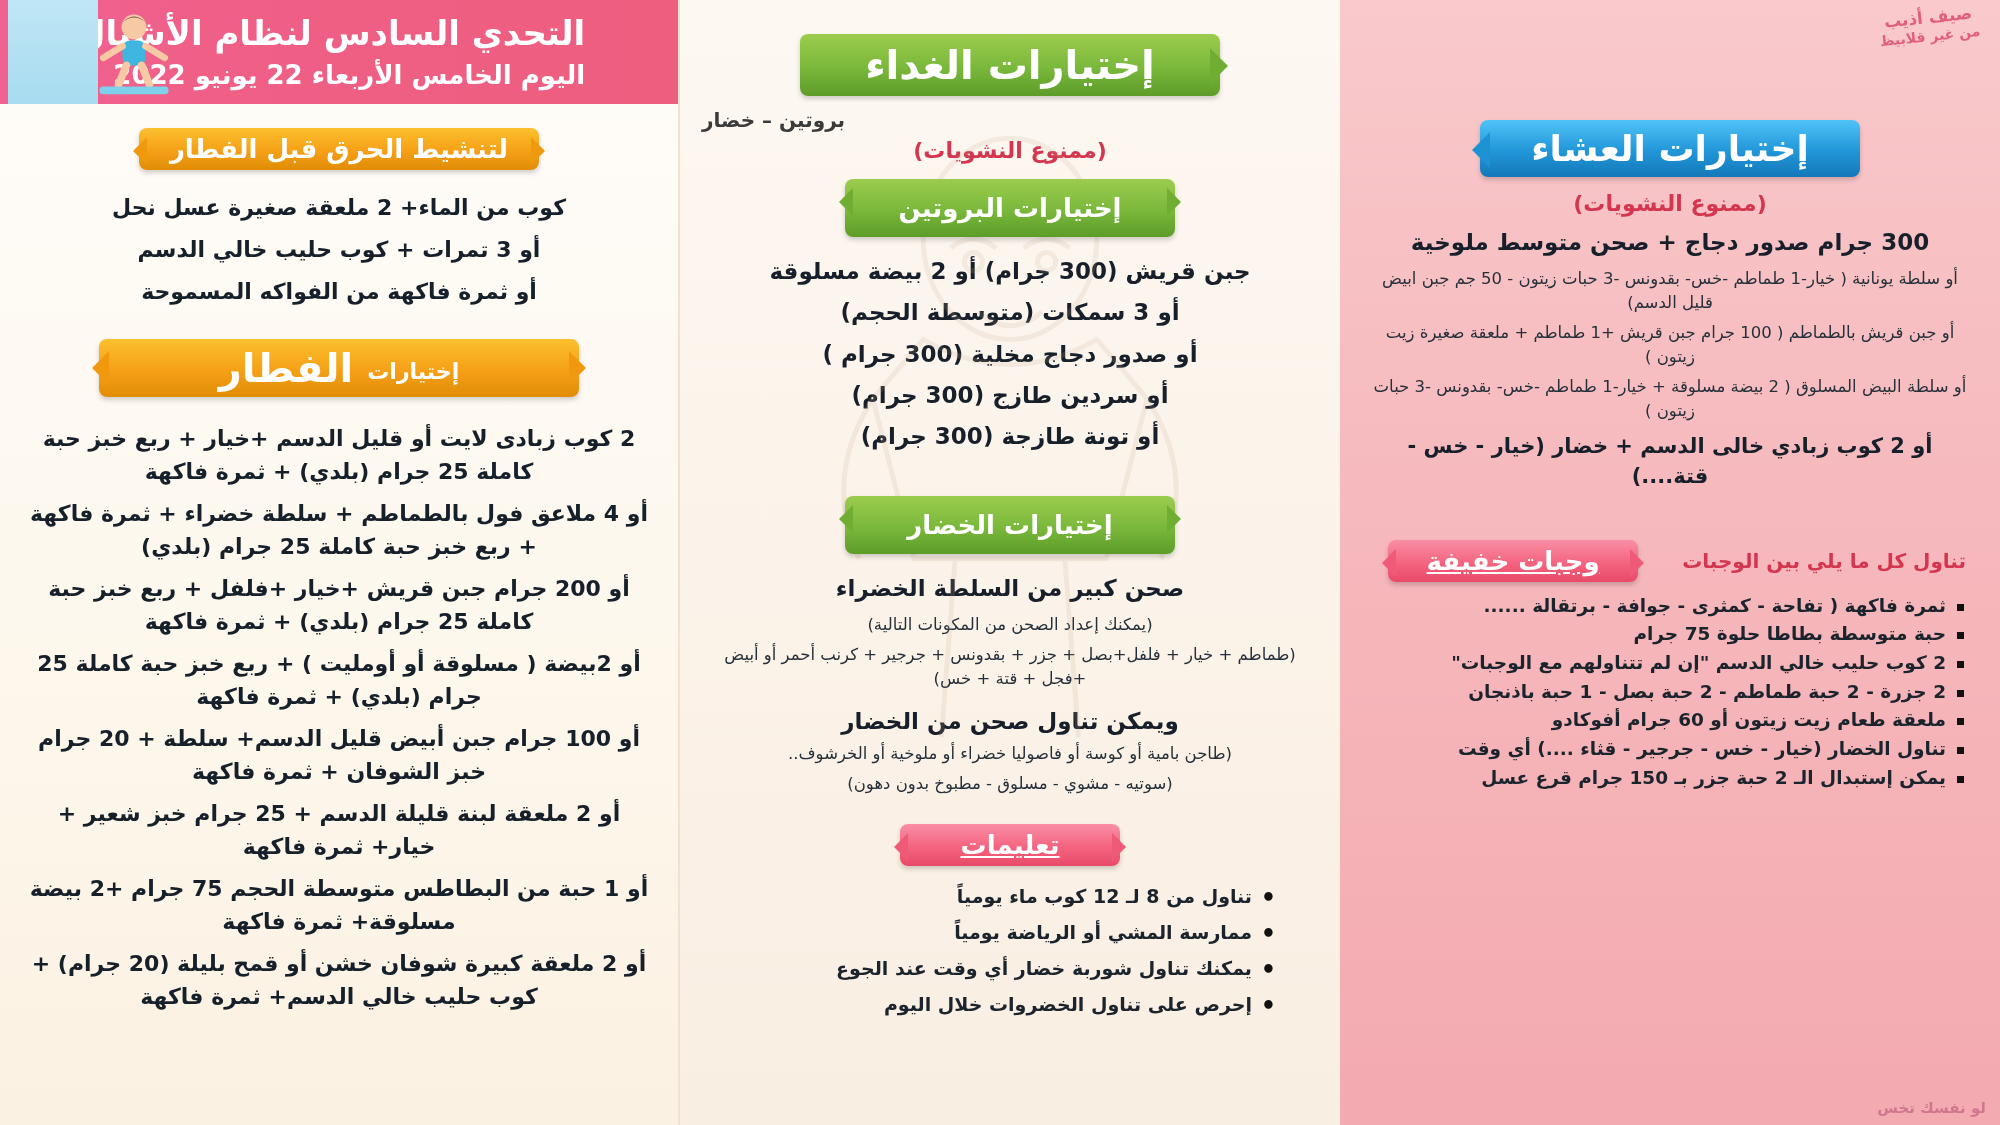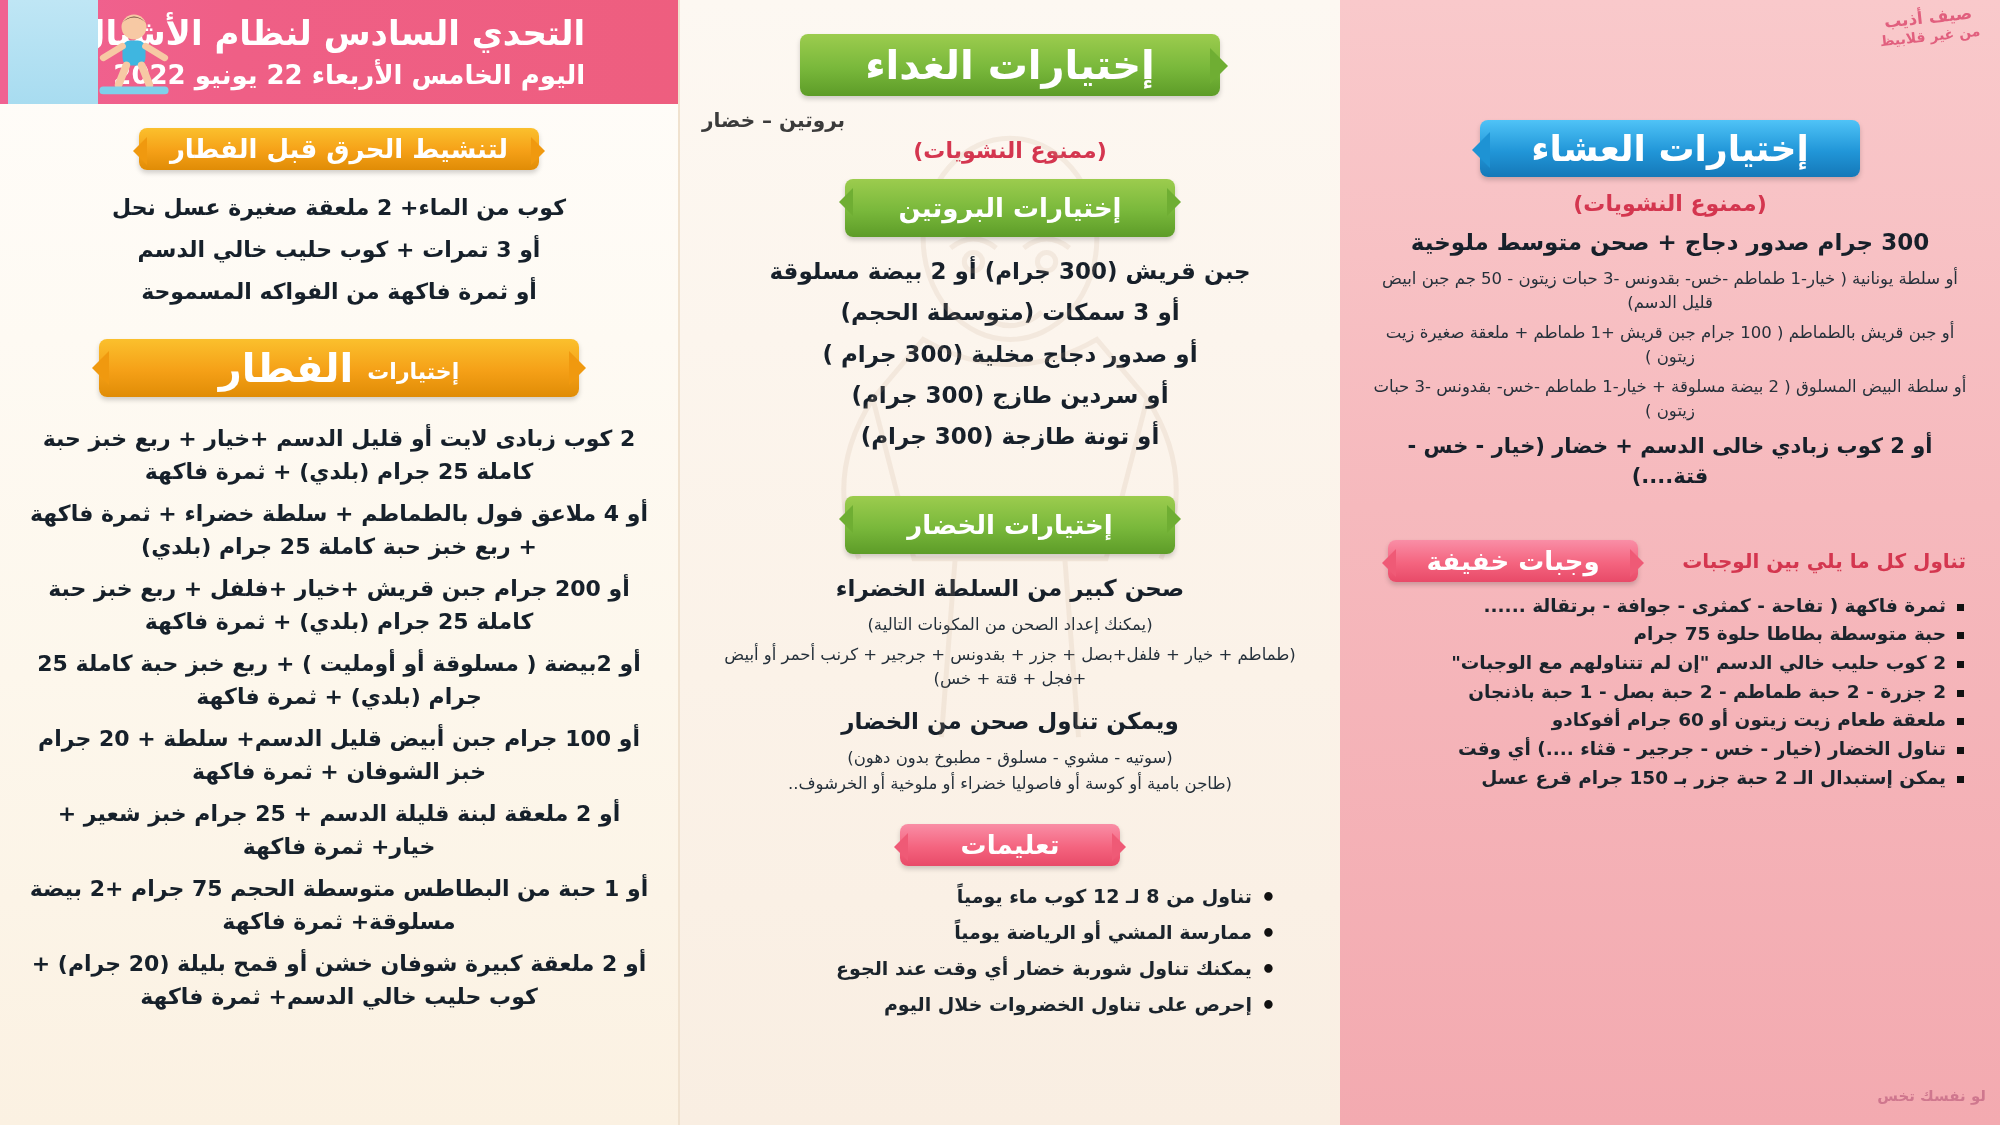--- a/index.html
+++ b/index.html
@@ -51,21 +51,21 @@
     text-align: center;
     line-height: 1.15;
     color: #e05a7a;
     font-weight: bold;
     font-size: 17px;
     transform: rotate(-6deg);
     opacity: .95;
   }
   .corner-badge .l2 { font-size: 14px; color:#e05a7a; }
   .corner-footer {
-    position: absolute; bottom: 20px; right: 14px;
+    position: absolute; bottom: 8px; right: 14px;
     color: #c76b86; font-size: 15px; font-weight: bold; opacity:.8;
   }
   
   .ribbon {
     position: relative;
     display: block;
     color: #fff;
     font-weight: bold;
     text-align: center;
     border-radius: 8px;
@@ -99,21 +99,21 @@
   .ribbon.green-sm::after {
     content:""; position:absolute; right:-20px; top:9px;
     border: 14px solid transparent; border-left-color:#6fae33;
   }
   .ribbon.green-sm::before {
     content:""; position:absolute; left:-20px; top:9px;
     border: 14px solid transparent; border-right-color:#6fae33;
   }
   .ribbon.pink {
     background: linear-gradient(180deg,#f98ea6 0%, #f4647f 55%, #e84a68 100%);
-    font-size: 26px; width: 300px; padding: 6px 20px;
+    font-size: 26px; width: 300px; padding: 6px 20px; text-decoration: underline;
   }
   .ribbon.pink::after {
     content:""; position:absolute; right:-20px; top:9px;
     border: 14px solid transparent; border-left-color:#ef5a76;
   }
   .ribbon.pink::before {
     content:""; position:absolute; left:-20px; top:9px;
     border: 14px solid transparent; border-right-color:#ef5a76;
   }
   .ribbon.pink.snack { width: 380px; }
@@ -343,22 +343,22 @@
 
     <div class="ribbon green-sm">
       <span>إختيارات الخضار</span>
     </div>
 
     <div style="height:10px"></div>
     <div class="line-main">صحن كبير من السلطة الخضراء</div>
     <div class="line-sub">(يمكنك إعداد الصحن من المكونات التالية)</div>
     <div class="line-sub">(طماطم + خيار + فلفل+بصل + جزر + بقدونس + جرجير + كرنب أحمر أو أبيض +فجل + قتة + خس)</div>
     <div class="line-main" style="margin-top:14px">ويمكن تناول صحن من الخضار</div>
+    <div class="line-sub" style="margin-top:-4px">(طاجن بامية أو كوسة أو فاصوليا خضراء أو ملوخية أو الخرشوف..</div>
     <div class="line-sub">(سوتيه - مشوي - مسلوق - مطبوخ بدون دهون)</div>
-    <div class="line-sub" style="margin-top:-4px">(طاجن بامية أو كوسة أو فاصوليا خضراء أو ملوخية أو الخرشوف..</div>
 
     <div style="height:22px"></div>
 
     <div class="ribbon pink" style="width:220px">
       <span>تعليمات</span>
     </div>
 
     <ul class="dots">
       <li>تناول من 8 لـ 12 كوب ماء يومياً</li>
       <li>ممارسة المشي أو الرياضة يومياً</li>

